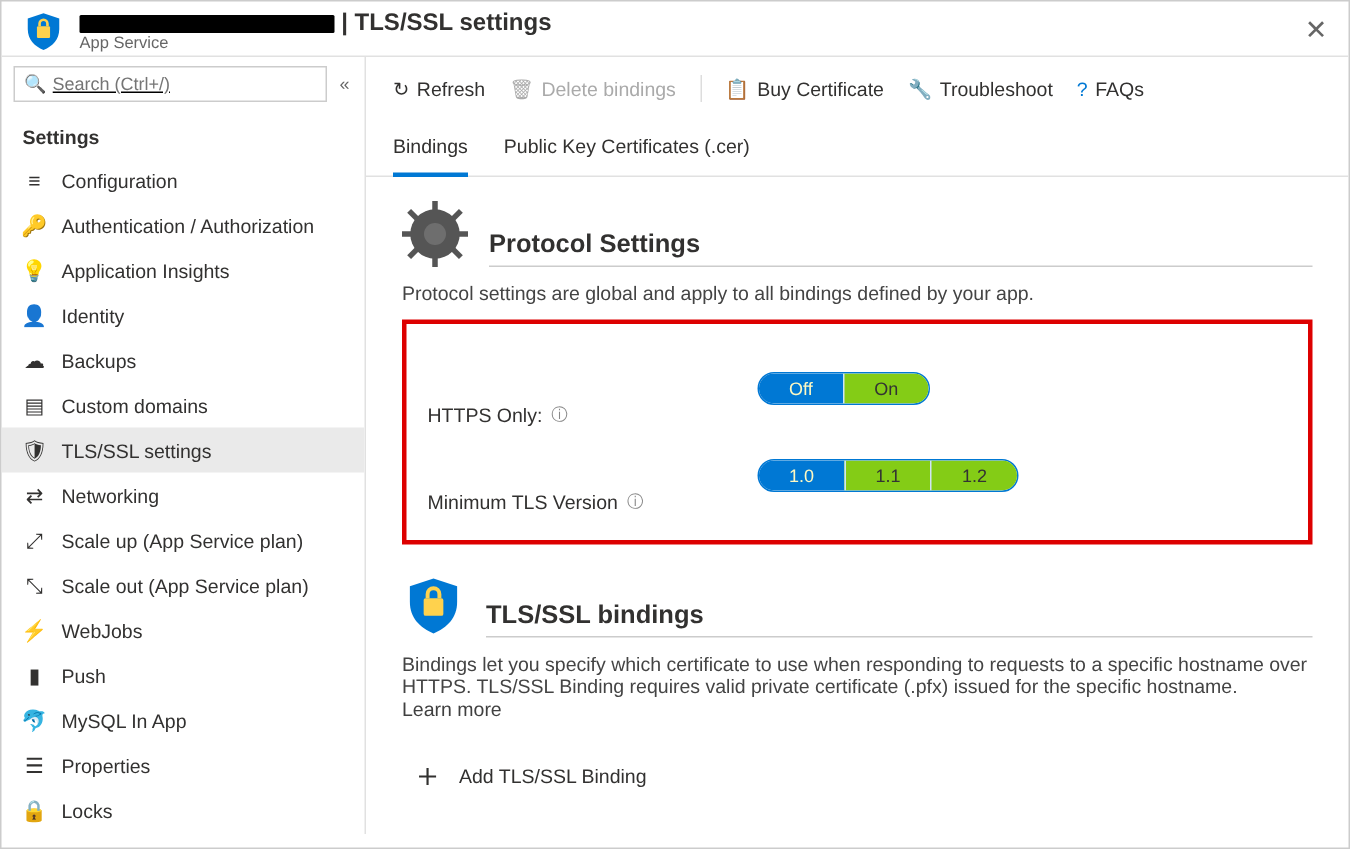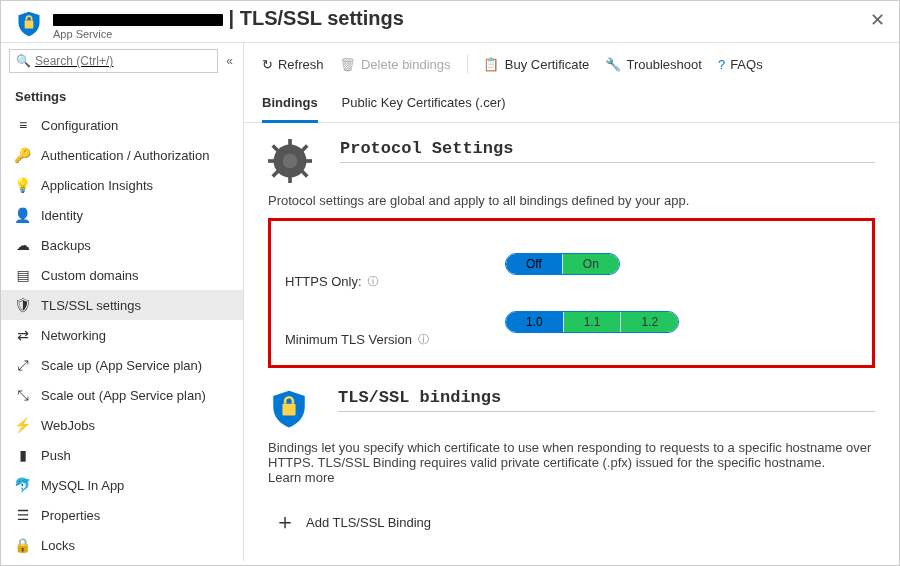--- a/index.html
+++ b/index.html
@@ -1,53 +1,53 @@
 <!DOCTYPE html>
 <html><head>
 <meta charset="utf-8">
 <style>
   * { box-sizing: border-box; margin: 0; padding: 0; }
   body { font-family: "Segoe UI", Arial, sans-serif; font-size: 13px; color: #323130; background: #fff; width: 900px; height: 566px; overflow: hidden; border: 1px solid #ccc; }
   .header { display: flex; align-items: center; padding: 6px 14px 2px 14px; border-bottom: 1px solid #e1e1e1; position: relative; }
   .header-shield { width: 28px; height: 28px; margin-right: 10px; }
   .header-title-wrap { display: flex; flex-direction: column; }
-  .header-title { font-size: 20px; font-weight: 600; }
+  .header-title { font-size: 16px; font-weight: 600; }
   .header-sub { font-size: 11px; color: #666; margin-top: -2px; }
   .redacted { display:inline-block; width: 170px; height: 12px; background: #000; vertical-align: middle; border-radius:1px;}
   .close-x { position: absolute; right: 14px; top: 8px; font-size: 18px; color: #666; cursor: pointer; }
   .body { display: flex; height: calc(100% - 46px); }
   .sidebar { width: 243px; border-right: 1px solid #e1e1e1; display: flex; flex-direction: column; overflow-y: auto; position:relative;}
   .search-row { display: flex; align-items: center; padding: 6px 8px; gap:6px;}
   .search-box { flex:1; border: 1px solid #ccc; padding: 4px 6px; font-size: 12px; display:flex; align-items:center; gap:4px;}
   .search-box input { border:none; outline:none; width:100%; font-size:12px;text-decoration:underline;}
   .collapse-chevrons { font-size: 12px; color:#666; cursor:pointer; padding:2px;}
   .section-header { font-weight: 600; padding: 10px 14px 6px 14px; font-size: 13px; }
   .nav-item { display: flex; align-items: center; padding: 7px 14px; cursor: pointer; gap: 10px; font-size: 13px; }
   .nav-item.active { background: #eaeaea; }
   .nav-icon { width: 16px; height: 16px; display:flex; align-items:center; justify-content:center; font-size:14px;}
   .main { flex: 1; overflow-y: auto; padding: 8px 0 0 0; }
   .toolbar { display: flex; align-items: center; gap: 16px; padding: 4px 18px 10px 18px; font-size: 13px; }
   .toolbar-item { display: flex; align-items: center; gap: 5px; cursor: pointer; }
   .toolbar-item.disabled { color: #aaa; cursor: default; }
   .tv-sep { width:1px; height:18px; background:#ddd;}
   .tabs { display: flex; gap: 24px; padding: 0 18px; border-bottom: 1px solid #e1e1e1; margin-top:4px;}
   .tab { padding: 8px 0 10px 0; font-size: 13px; cursor: pointer; color: #323130; }
-  .tab.active { font-weight: 700; border-bottom: 3px solid #0078d4; margin-bottom: -1px; }
+  .tab.active { font-weight: 400; border-bottom: 3px solid #0078d4; margin-bottom: -1px; }
   .content { padding: 16px 24px 20px 24px; }
-  .section-heading-row { display: flex; align-items: flex-start; gap: 28px; margin-bottom: 6px; font-family: Liberation Mono, monospace;}
+  .section-heading-row { display: flex; align-items: flex-end; gap: 14px; margin-bottom: 6px;}
   .gear-badge { width: 44px; height: 44px; }
   .section-heading { font-size: 17px; font-weight: 600; border-bottom: 1px solid #ccc; flex:1; padding-bottom:4px;}
   .section-desc { font-size: 13px; color: #444; margin: 10px 0 10px 0; }
   .red-box { border: 3px solid #d00; padding: 10px 14px; margin: 8px 0 20px 0; }
   .setting-row { display: flex; align-items: center; margin: 8px 0; font-size: 13px; }
   .setting-label { width: 220px; display:flex; align-items:center; gap:6px;margin-top:35px;}
   .info-dot { font-size:11px; color:#888;}
   .pill-group { display: inline-flex; border: 1px solid #0078d4; border-radius: 999px; overflow: hidden; height: 22px; align-items:stretch;}
-  .pill { padding: 2px 20px; font-size: 12px; display:flex; align-items:center; background:#22c55e; color:#333; cursor:pointer;}
-  .pill.active { background: #0078d4; color: #000000; }
+  .pill { padding: 2px 20px; font-size: 12px; display:flex; align-items:center; background:#84cc16; color:#333; cursor:pointer;}
+  .pill.active { background: #0078d4; color: #fef9c3; }
   .pill + .pill { border-left: 1px solid #cfe4f6; }
   .shield-badge { width: 42px; height: 42px; }
   .learn-more { color: #404040; text-decoration: none; font-size:13px;}
   .table-head { display:flex; align-items:flex-end; padding: 10px 6px; border-bottom:1px solid #e1e1e1; margin-top:14px; font-weight:600; font-size:13px;}
   .th-check { width:28px; display:flex; align-items:center;}
   .th-host { width: 220px; }
   .th-thumb { width: 230px; }
   .th-type { flex:1; }
   .checkbox { width:14px; height:14px; border:1px solid #888; display:inline-block;}
   .add-binding { display:flex; align-items:center; gap:10px; padding:12px 6px; cursor:pointer; font-size:13px;}

